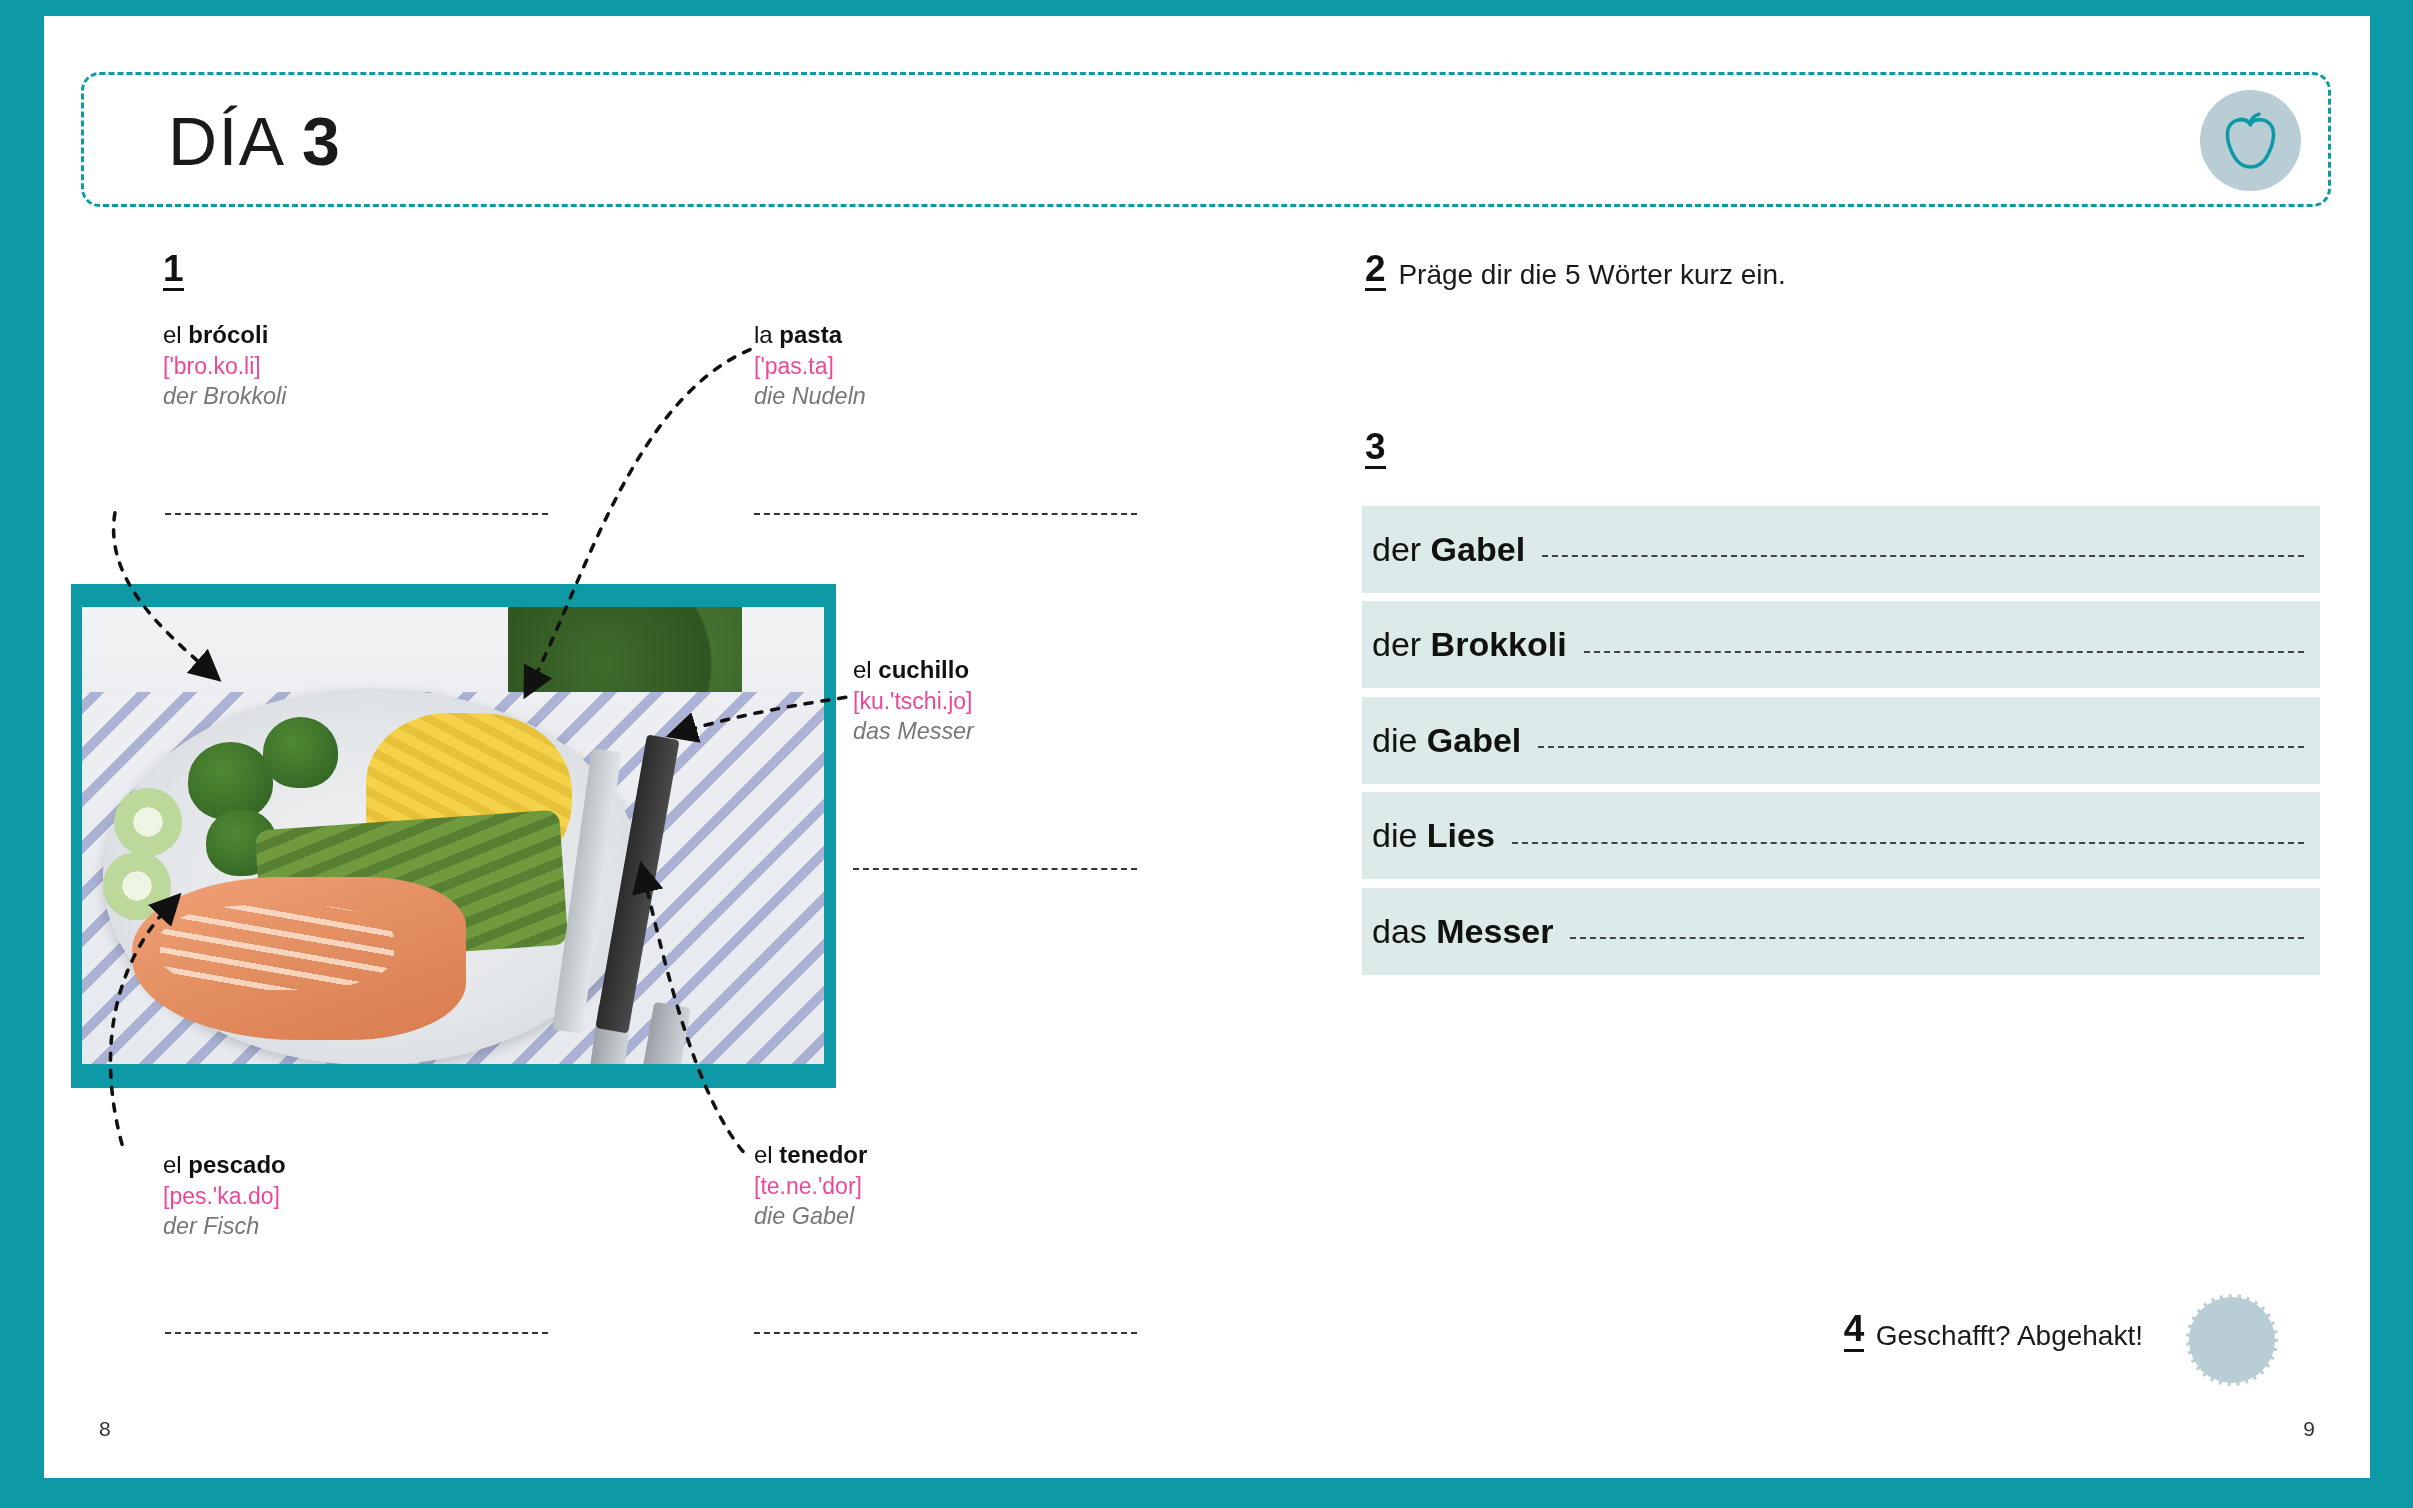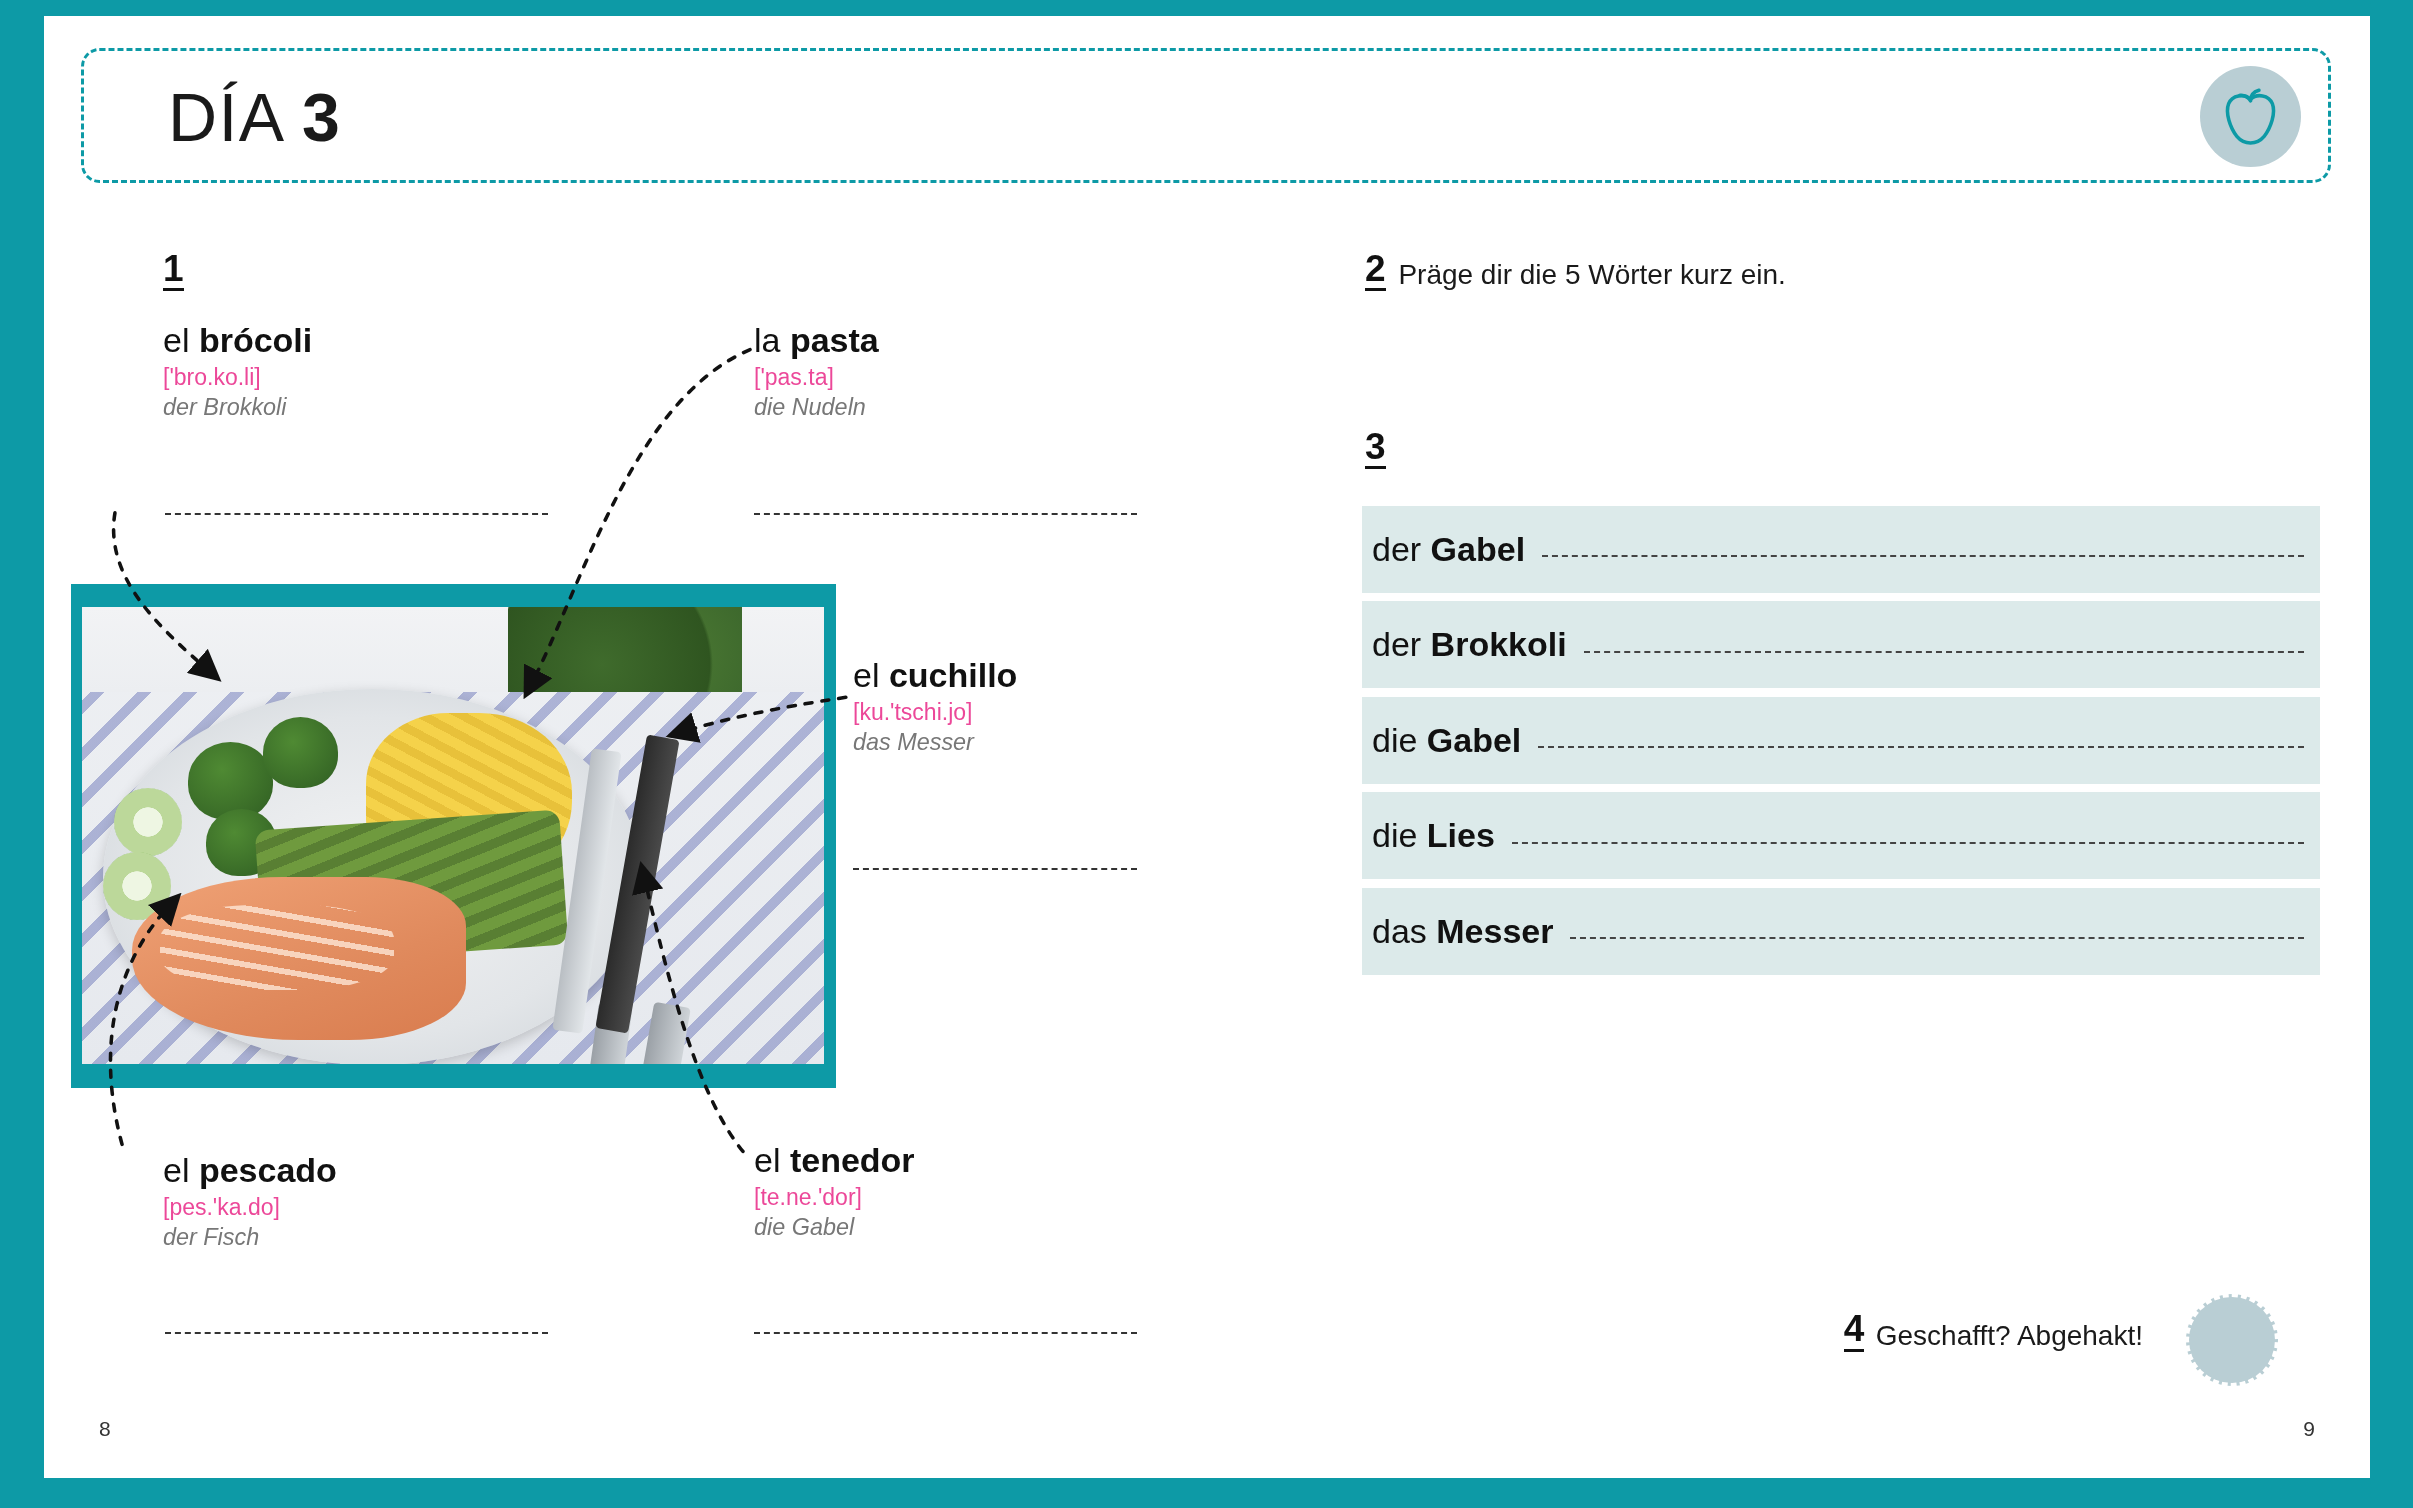--- a/index.html
+++ b/index.html
@@ -11,21 +11,21 @@
   }
   .spread{
     position:absolute;
     left:44px;top:15.6px;
     width:2326px;height:1462px;
     background:#ffffff;
   }
   
   .header{
     position:absolute;
-    left:37px;top:32px;
+    left:37px;top:56px;
     width:2250px;height:135px;
     border:3.5px dashed #0d9aa6;
     border-radius:18.5px;
     box-sizing:border-box;
   }
   .header-title{
     position:absolute;
     left:84px;top:27px;
     font-size:68px;
     letter-spacing:1.4px;
@@ -56,21 +56,21 @@
     font-weight:400;
   }
   .step-row{display:flex;align-items:flex-end;gap:12.8px;}
 
   
   .left-page{position:absolute;left:0;top:0;width:1163px;height:1462px;}
   .step1{position:absolute;left:119px;top:234px;}
 
   .word{position:absolute;}
   .word .es{
-    font-size:34px;color:#111;font-weight:400;white-space:nowrap;
+    font-size:24px;color:#111;font-weight:400;white-space:nowrap;
   }
   .word .es b{font-weight:700;}
   .word .ipa{
     font-size:23px;color:#ec4899;margin-top:4.3px;white-space:nowrap;
   }
   .word .de{
     font-size:23.4px;color:#777;font-style:italic;margin-top:2.8px;white-space:nowrap;
   }
   .writeline{
     position:absolute;

